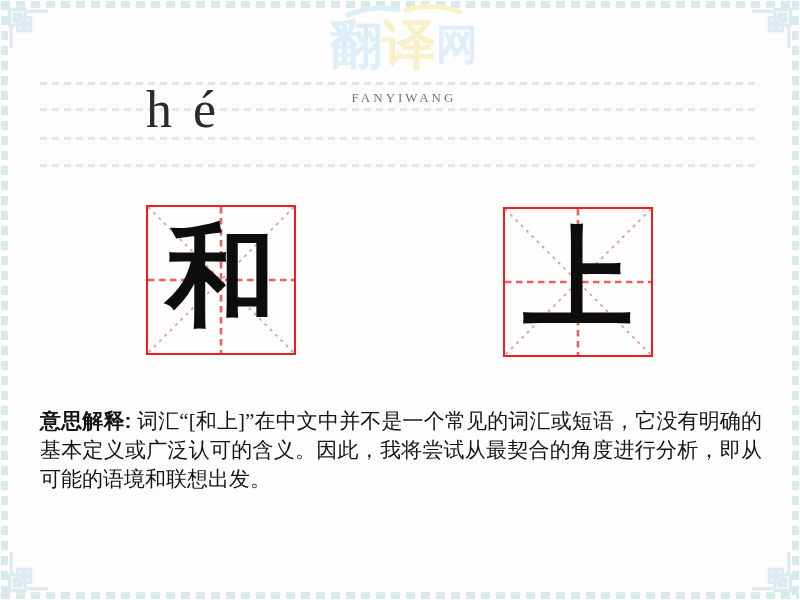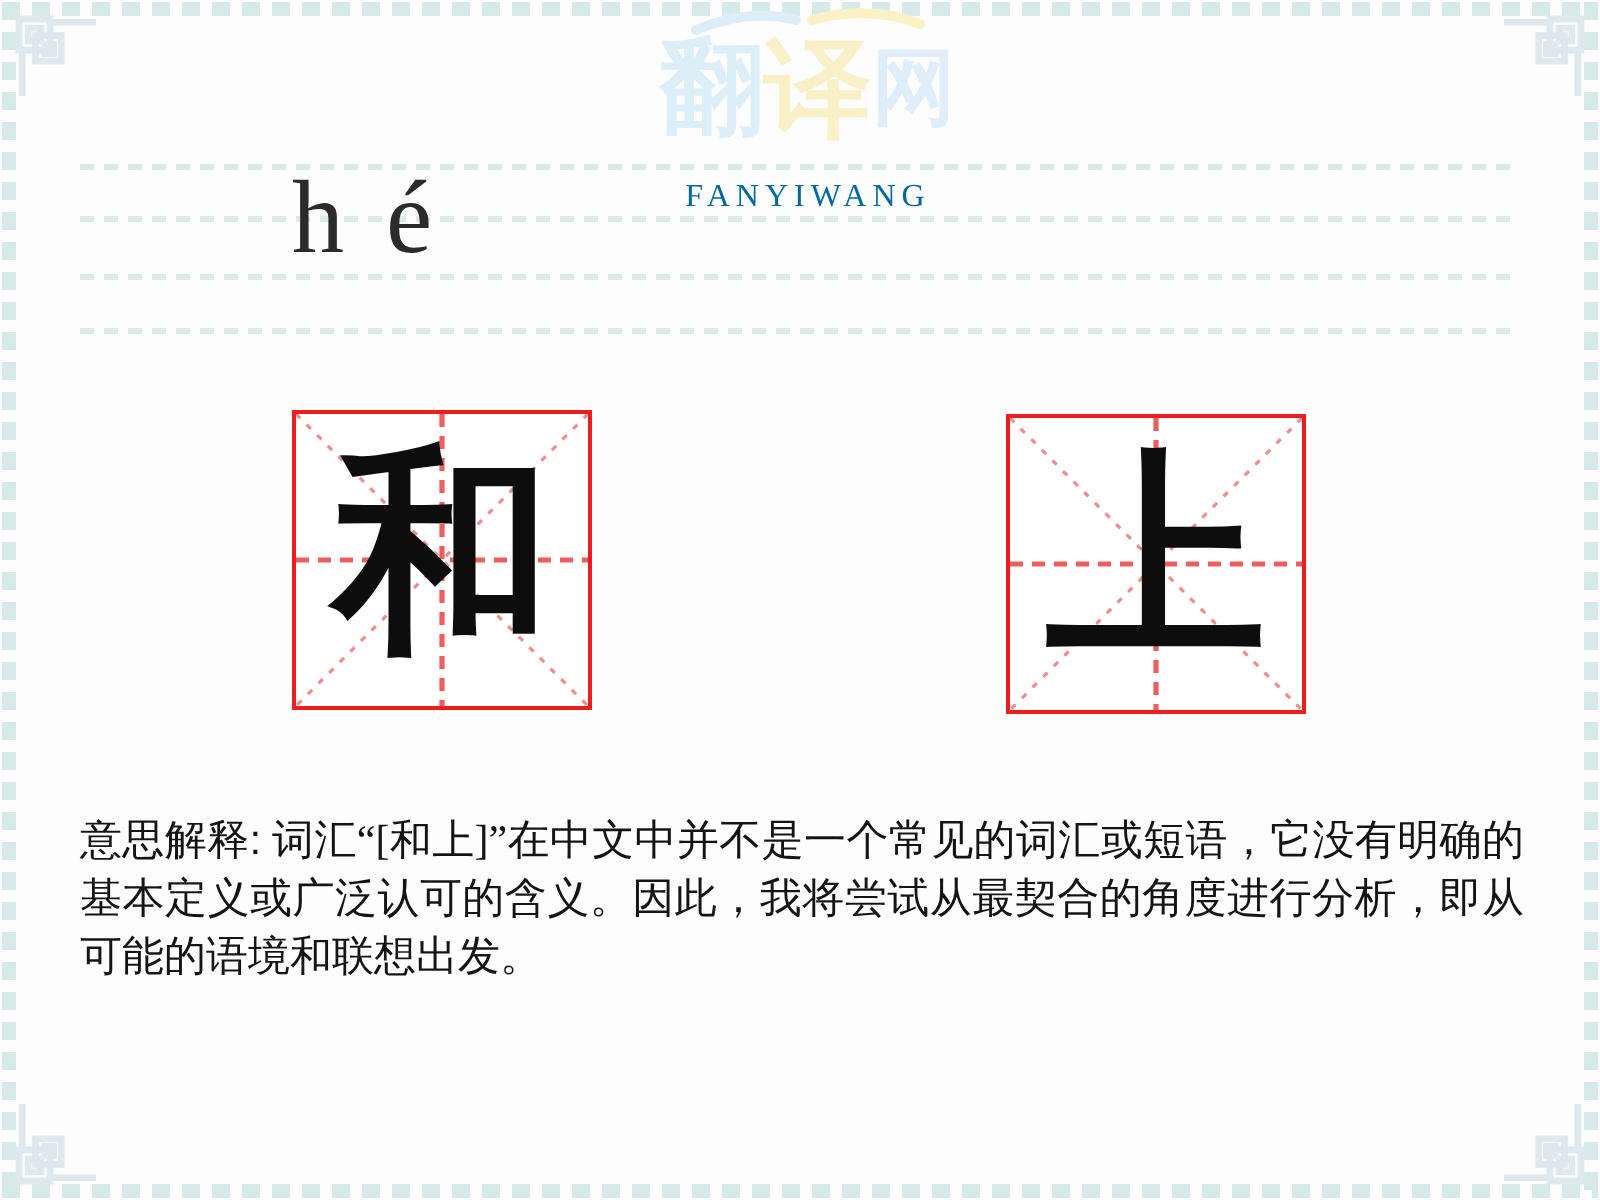--- a/index.html
+++ b/index.html
@@ -27,38 +27,38 @@
   .corner.br{bottom:4px;right:4px;transform:scale(-1,-1);}
   
   .logo{position:absolute;left:336px;top:2px;width:136px;text-align:center;
     user-select:none;pointer-events:none;}
   .logo .swoosh{height:16px;display:block;margin:0 auto;}
   .logo .chars{display:flex;align-items:center;justify-content:center;
     font-weight:700;line-height:1;}
   .logo .c1{font-size:52px;color:#dceef8;}
   .logo .c2{font-size:54px;color:#faf0c8;}
   .logo .c3{font-size:42px;color:#dfeefa;}
-  .logo .sub{font-size:16px;letter-spacing:3px;color:#0369a1;margin-top:18px;}
+  .logo .sub{font-size:13px;letter-spacing:3px;color:#737373;margin-top:18px;}
   
   .pline{position:absolute;left:40px;width:720px;height:3px;
     background:repeating-linear-gradient(90deg,#dbeae6 0 7px,transparent 7px 12px);}
   .pinyin{position:absolute;top:84px;font-size:52px;color:#2b2b2b;
     letter-spacing:1px;word-spacing:6px;white-space:nowrap;line-height:1;}
   
   .hanzi-box{position:absolute;width:146px;height:146px;border:2px solid #ee1c1c;
     background:#fffefe;}
   .hanzi-box svg.guides{position:absolute;left:0;top:0;}
   .hanzi{position:absolute;left:0;top:0;width:146px;height:146px;
     display:flex;align-items:center;justify-content:center;
     font-size:110px;font-weight:700;color:#0d0d0d;line-height:1;
     transform:translateY(-3px);}
   
   .definition{position:absolute;left:40px;top:406px;width:722px;
     font-size:21px;line-height:29px;color:#141414;text-align:justify;}
-  .definition .label{font-weight:400;font-family:"Liberation Sans","DejaVu Sans",sans-serif;}
+  .definition .label{font-weight:700;font-family:"Liberation Sans","DejaVu Sans",sans-serif;}
 </style>
 </head>
 <body>
 
 <div id="card">
 
   <div class="edge h top"></div>
   <div class="edge h bottom"></div>
   <div class="edge v left"></div>
   <div class="edge v right"></div>

